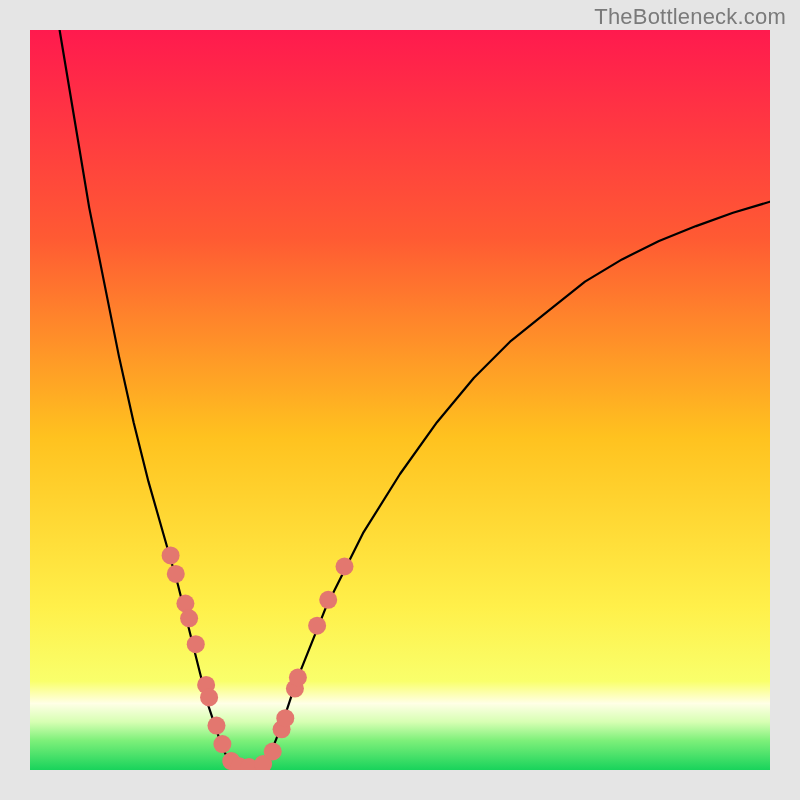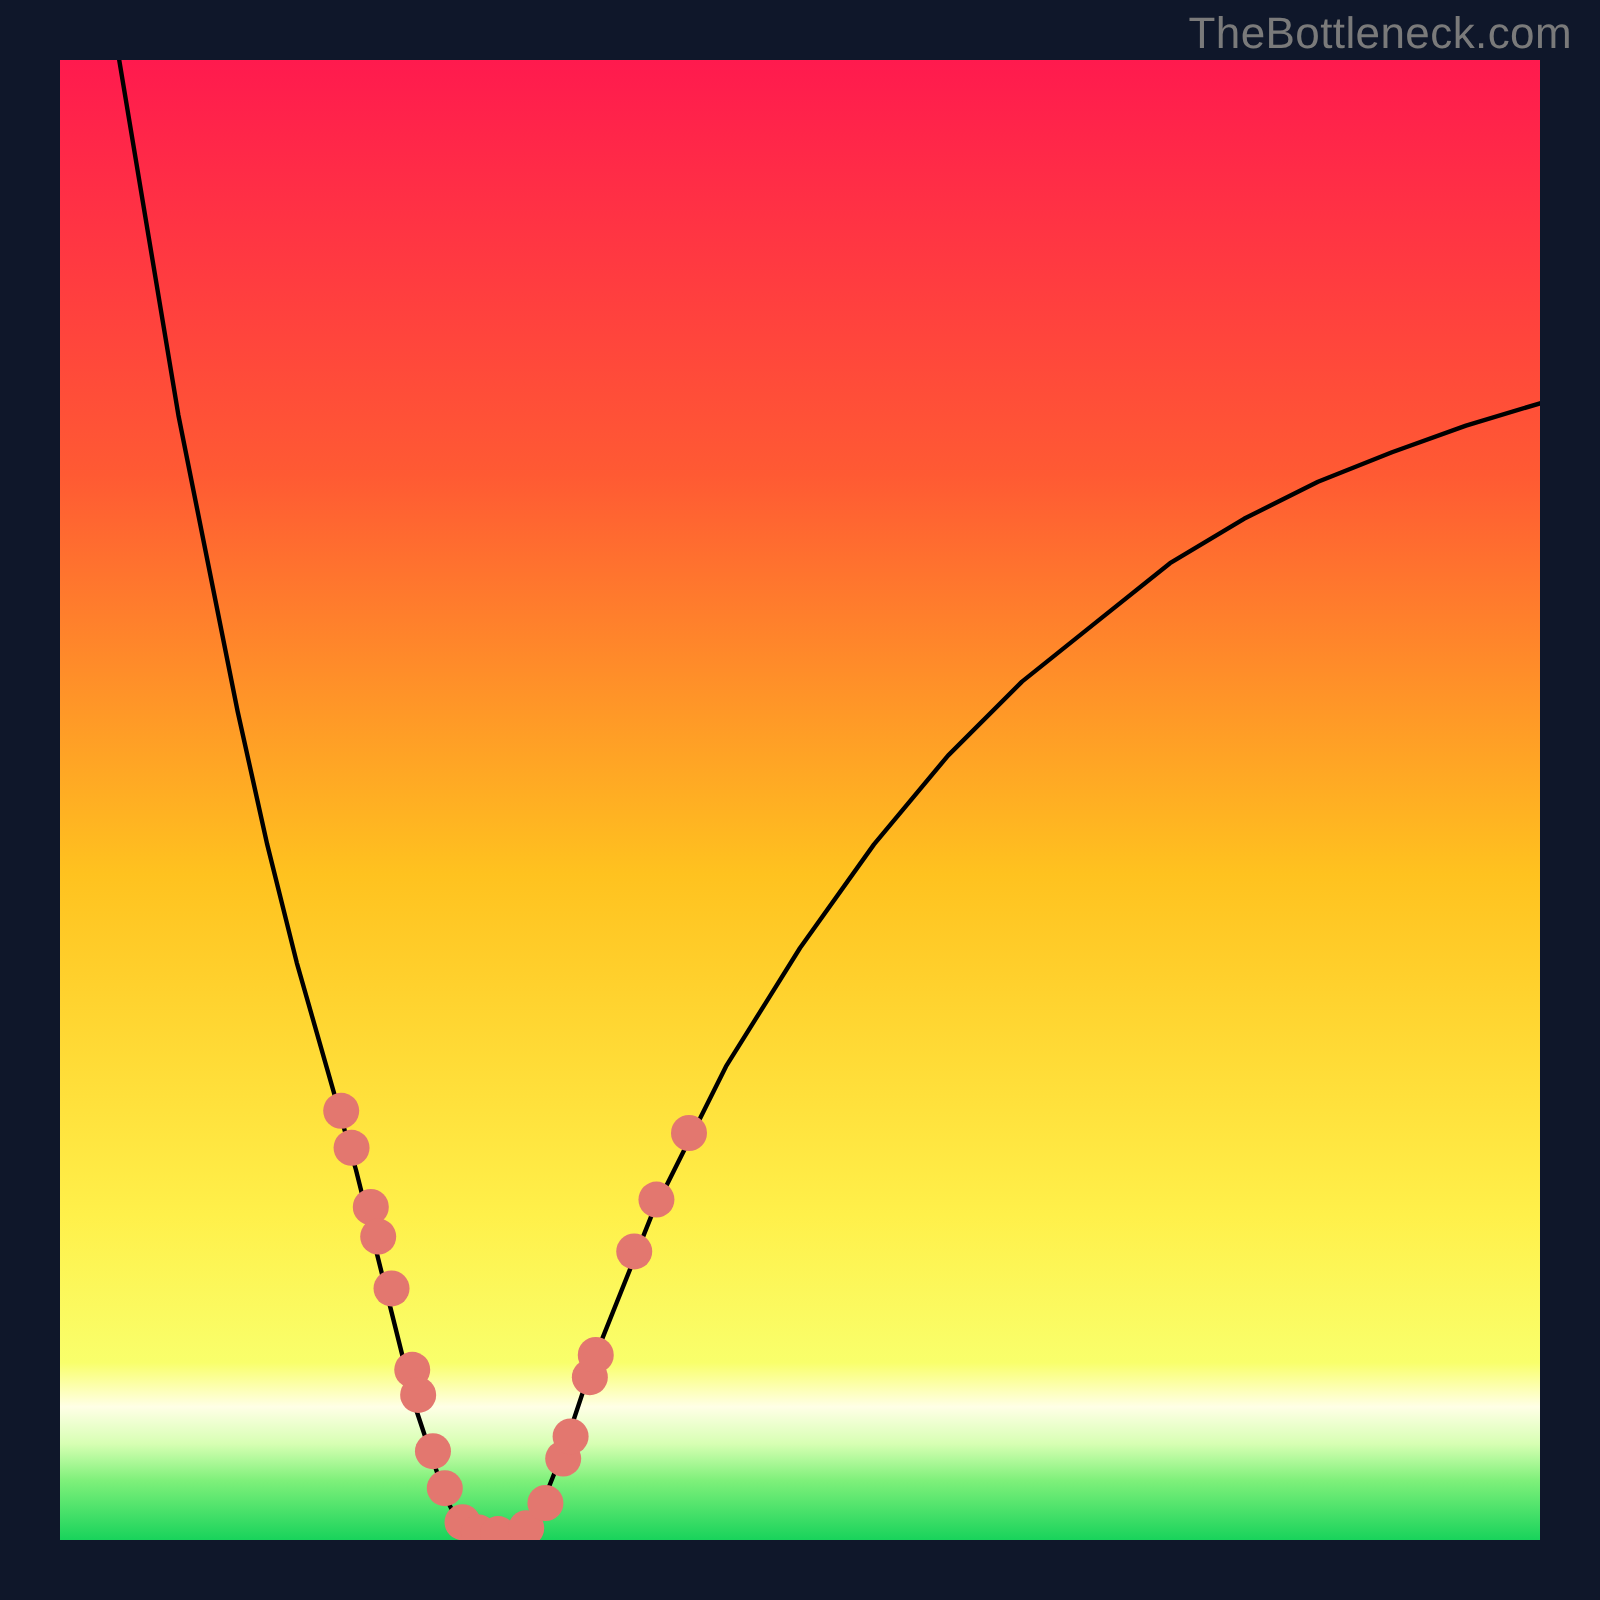--- a/index.html
+++ b/index.html
@@ -8,21 +8,21 @@
     width: 800px;
     height: 800px;
     background: #000;
     overflow: hidden;
     font-family: Arial, Helvetica, sans-serif;
   }
   .outer {
     position: relative;
     width: 800px;
     height: 800px;
-    background: #0f172a;
+    background: #e5e5e5;
   }
   .watermark {
     position: absolute;
     top: 4px;
     right: 14px;
     color: #7a7a7a;
     font-size: 22px;
     font-weight: 500;
     letter-spacing: 0.2px;
     z-index: 5;

